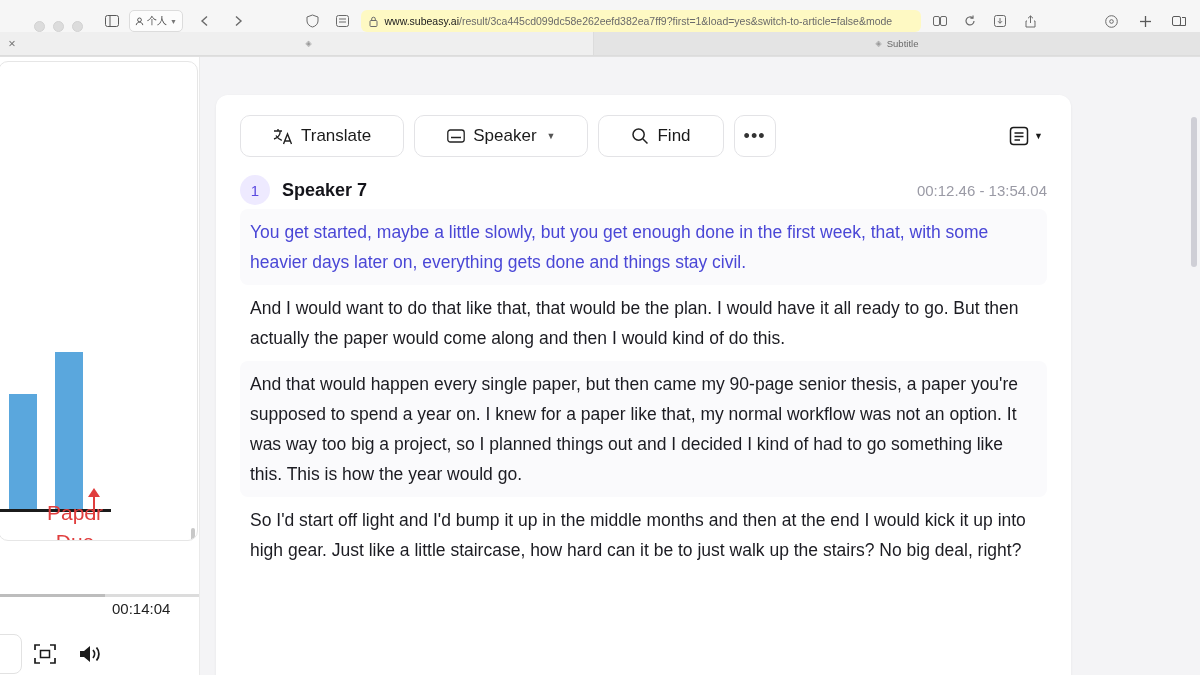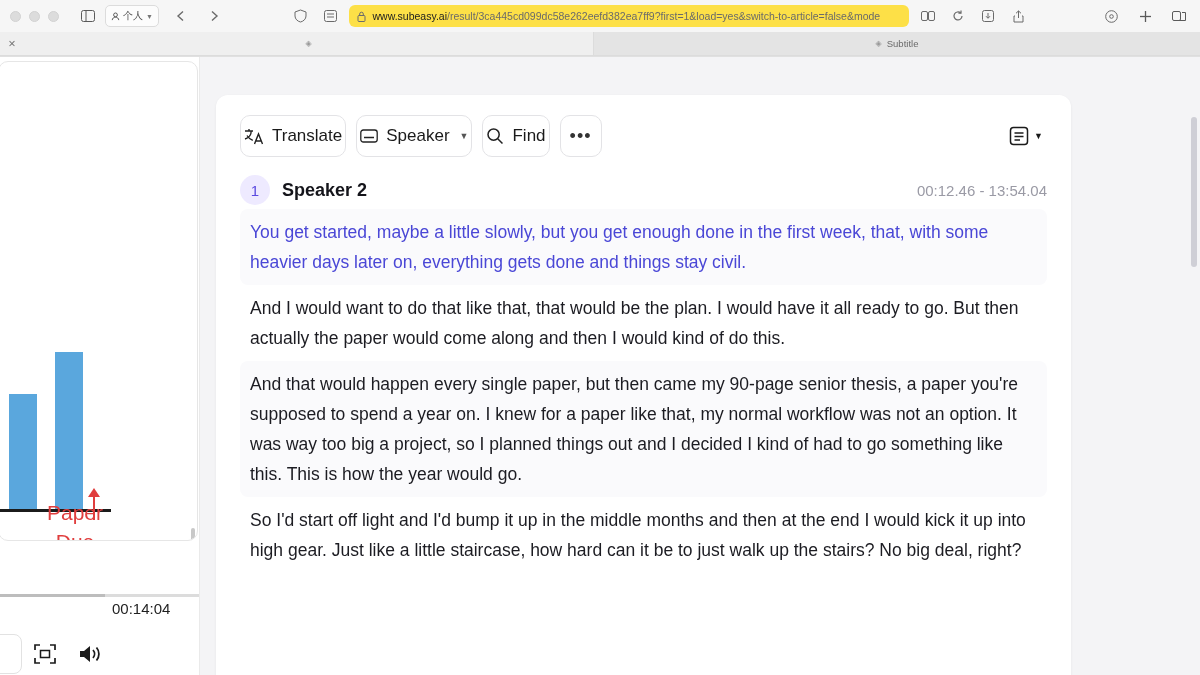--- a/index.html
+++ b/index.html
@@ -13,23 +13,24 @@
 
   
   .browser-chrome {
     width: 1200px;
     background: #f6f6f6;
     border-bottom: 1px solid #e0e0e0;
   }
   .chrome-toolbar {
     height: 32px;
     display: flex;
-    align-items: center;
+    align-items: flex-end;
     padding: 0 10px;
     gap: 6px;
+    margin-left: 24px;
   }
   .traffic-lights {
     display: flex;
     align-items: center;
     gap: 8px;
     margin-right: 12px;
   }
   .tl {
     width: 11px; height: 11px; border-radius: 50%;
     background: #dcdcdc;
@@ -57,21 +58,21 @@
     flex: 1;
     display: flex;
     align-items: center;
     justify-content: center;
     gap: 8px;
   }
   .url-bar {
     display: flex;
     align-items: center;
     gap: 6px;
-    background: #fde047;
+    background: #fef9c3;
     border-radius: 6px;
     height: 22px;
     padding: 0 8px;
     min-width: 560px;
     max-width: 560px;
     font-size: 10.5px;
     color: #3c3c3c;
     overflow: hidden;
     white-space: nowrap;
   }
@@ -253,21 +254,21 @@
   }
   .toolbar {
     display: flex;
     align-items: center;
     gap: 10px;
     padding: 20px 24px 8px 24px;
   }
   .tb-btn {
     display: flex; align-items: center; gap: 8px;
     height: 42px;
-    padding: 0 3px;
+    padding: 0 32px;
     border: 1px solid #e3e3e6;
     border-radius: 10px;
     background: #fff;
     font-size: 17px;
     color: #1a1a1a;
     white-space: nowrap;
   }
   .tb-btn .caret { font-size: 9px; color: #555; margin-left: 2px; }
   .tb-btn.round {
     width: 42px; padding: 0;
@@ -545,21 +546,21 @@
             <line x1="6.5" y1="8" x2="15.5" y2="8" stroke="#1b1b1b" stroke-width="1.5"></line>
             <line x1="6.5" y1="11.5" x2="15.5" y2="11.5" stroke="#1b1b1b" stroke-width="1.5"></line>
             <line x1="6.5" y1="15" x2="12" y2="15" stroke="#1b1b1b" stroke-width="1.5"></line>
           </svg>
           <span style="font-size:9px;">▼</span>
         </div>
       </div>
 
       <div class="speaker-row">
         <div class="speaker-num">1</div>
-        <div class="speaker-name">Speaker 2</div>
+        <div class="speaker-name">Speaker 7</div>
         <div class="timestamp">00:12.46 - 13:54.04</div>
       </div>
 
       <div class="para alt highlight">You get started, maybe a little slowly, but you get enough done in the first week, that, with some heavier days later on, everything gets done and things stay civil.</div>
       <div class="para">And I would want to do that like that, that would be the plan. I would have it all ready to go. But then actually the paper would come along and then I would kind of do this.</div>
       <div class="para alt">And that would happen every single paper, but then came my 90-page senior thesis, a paper you're supposed to spend a year on. I knew for a paper like that, my normal workflow was not an option. It was way too big a project, so I planned things out and I decided I kind of had to go something like this. This is how the year would go.</div>
       <div class="para">So I'd start off light and I'd bump it up in the middle months and then at the end I would kick it up into high gear. Just like a little staircase, how hard can it be to just walk up the stairs? No big deal, right?</div>
     </div>
 
     <div class="scrollbar-track">

